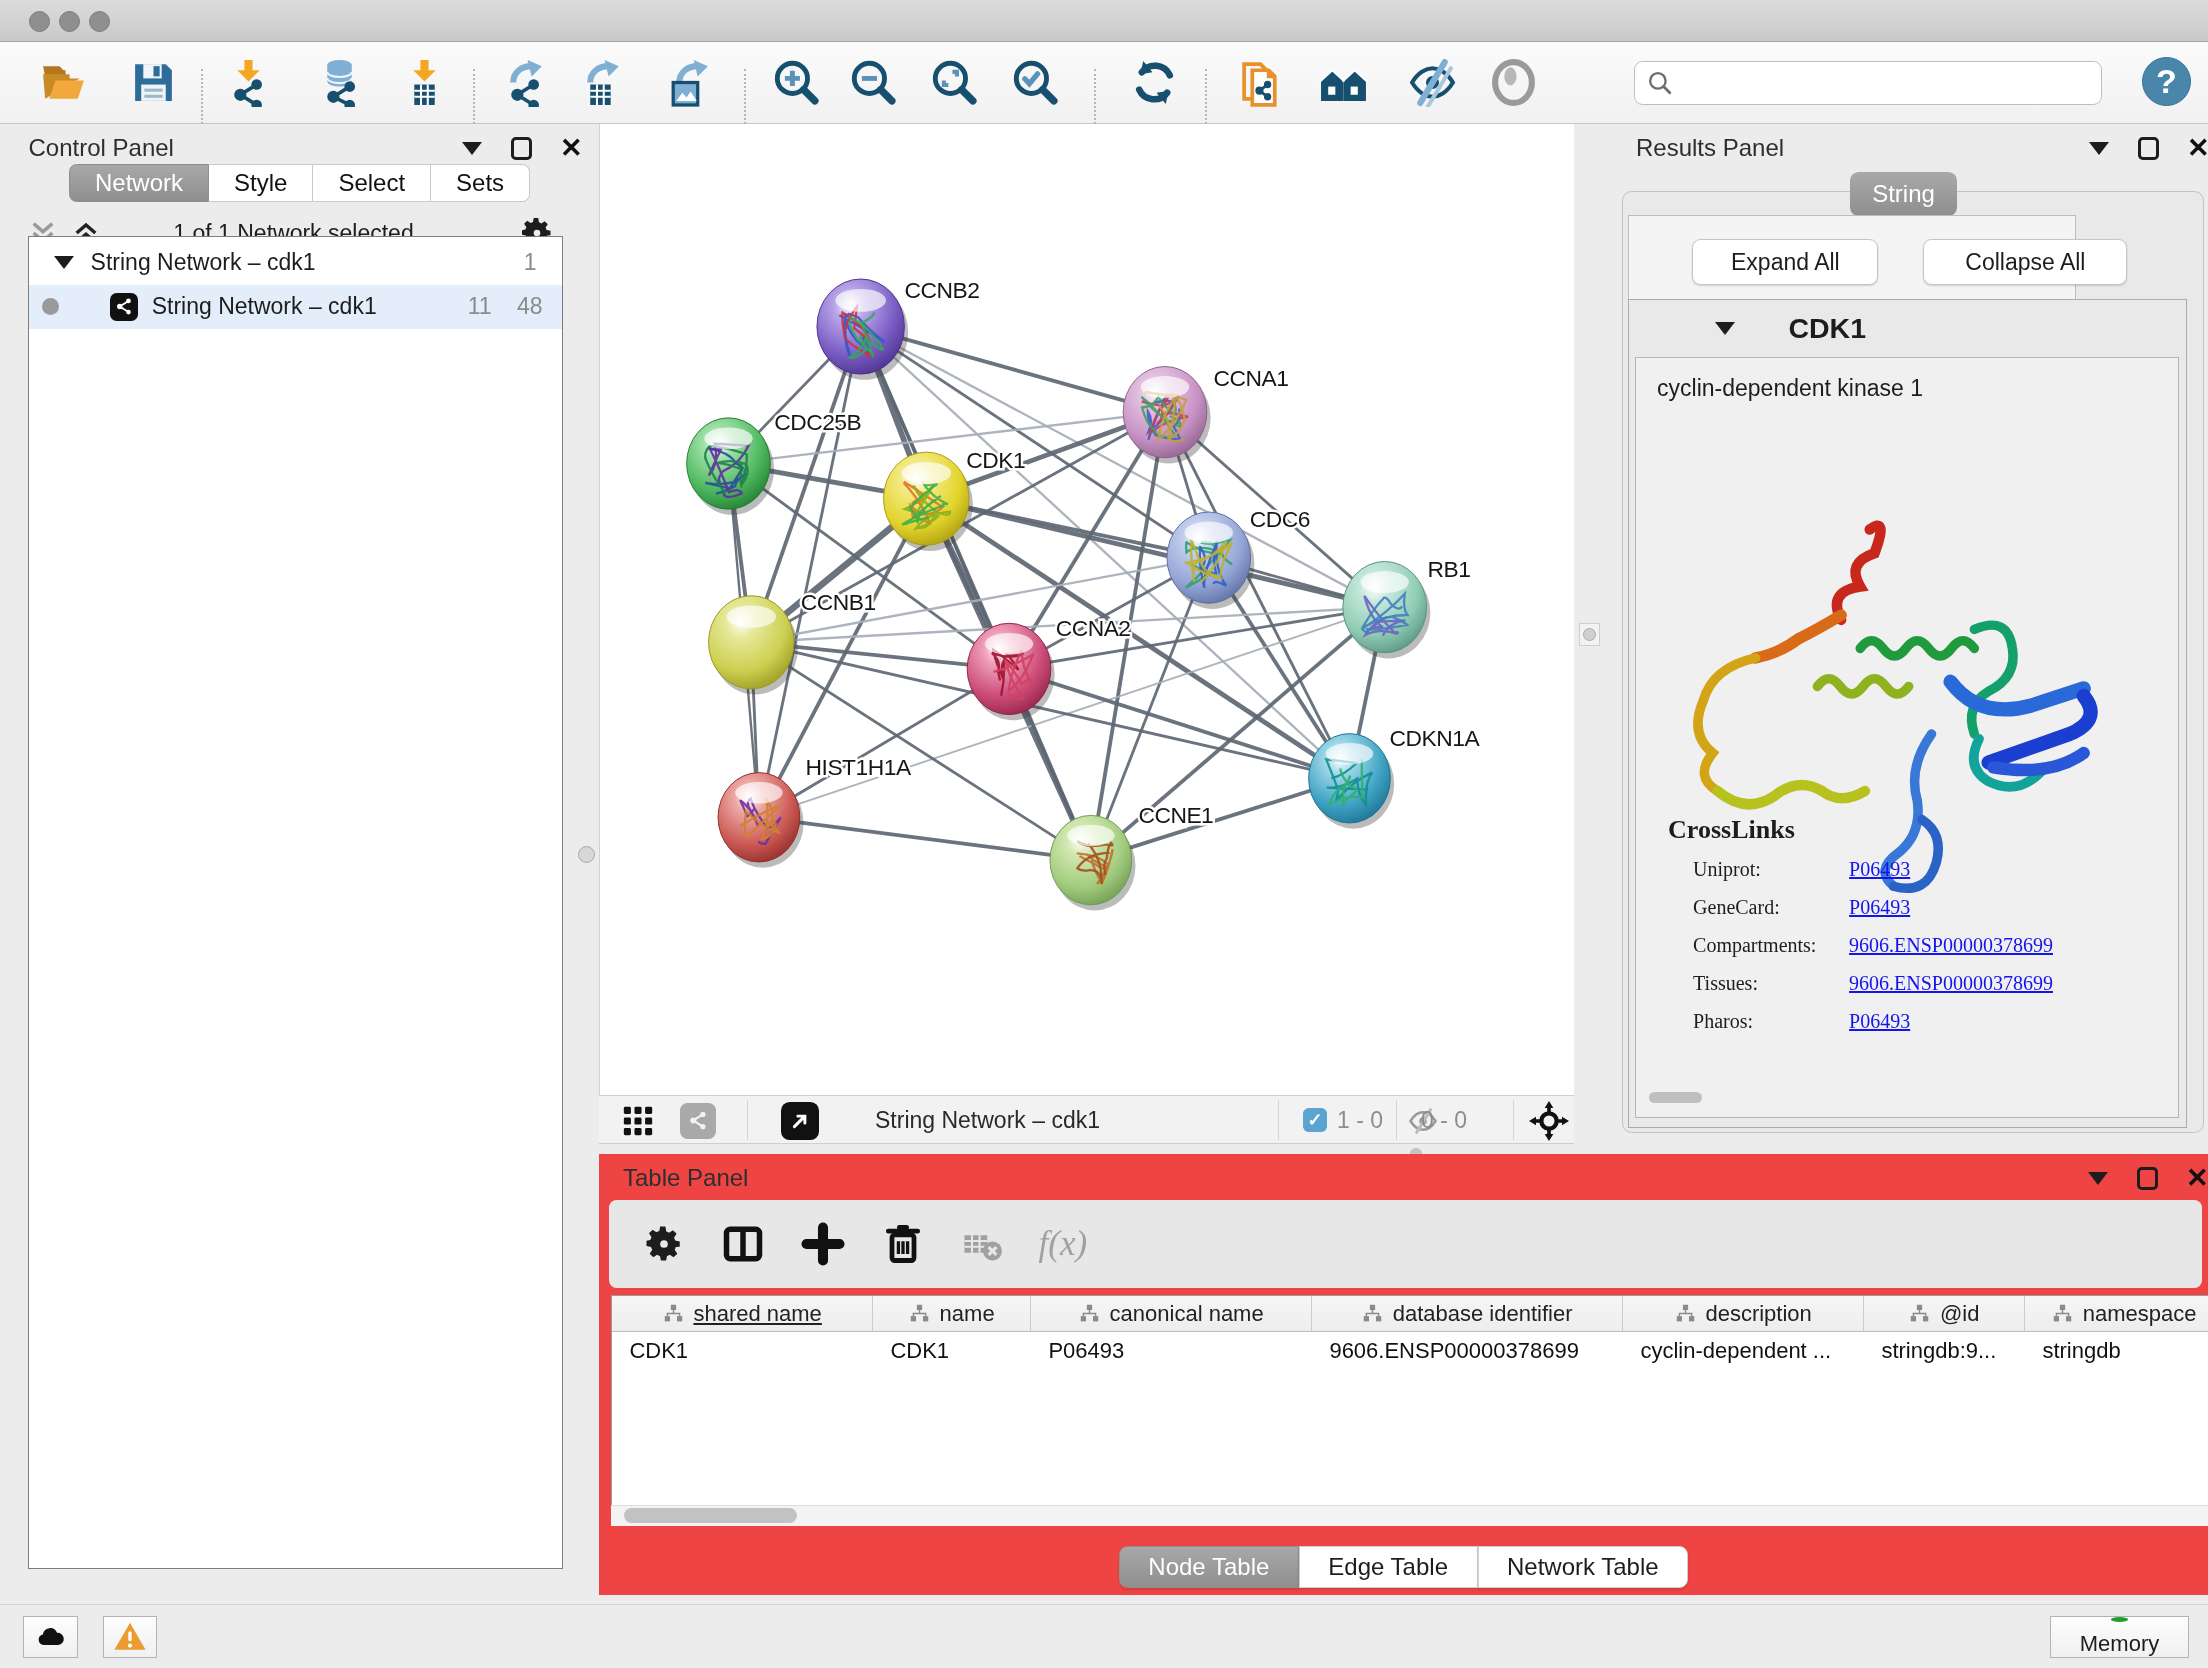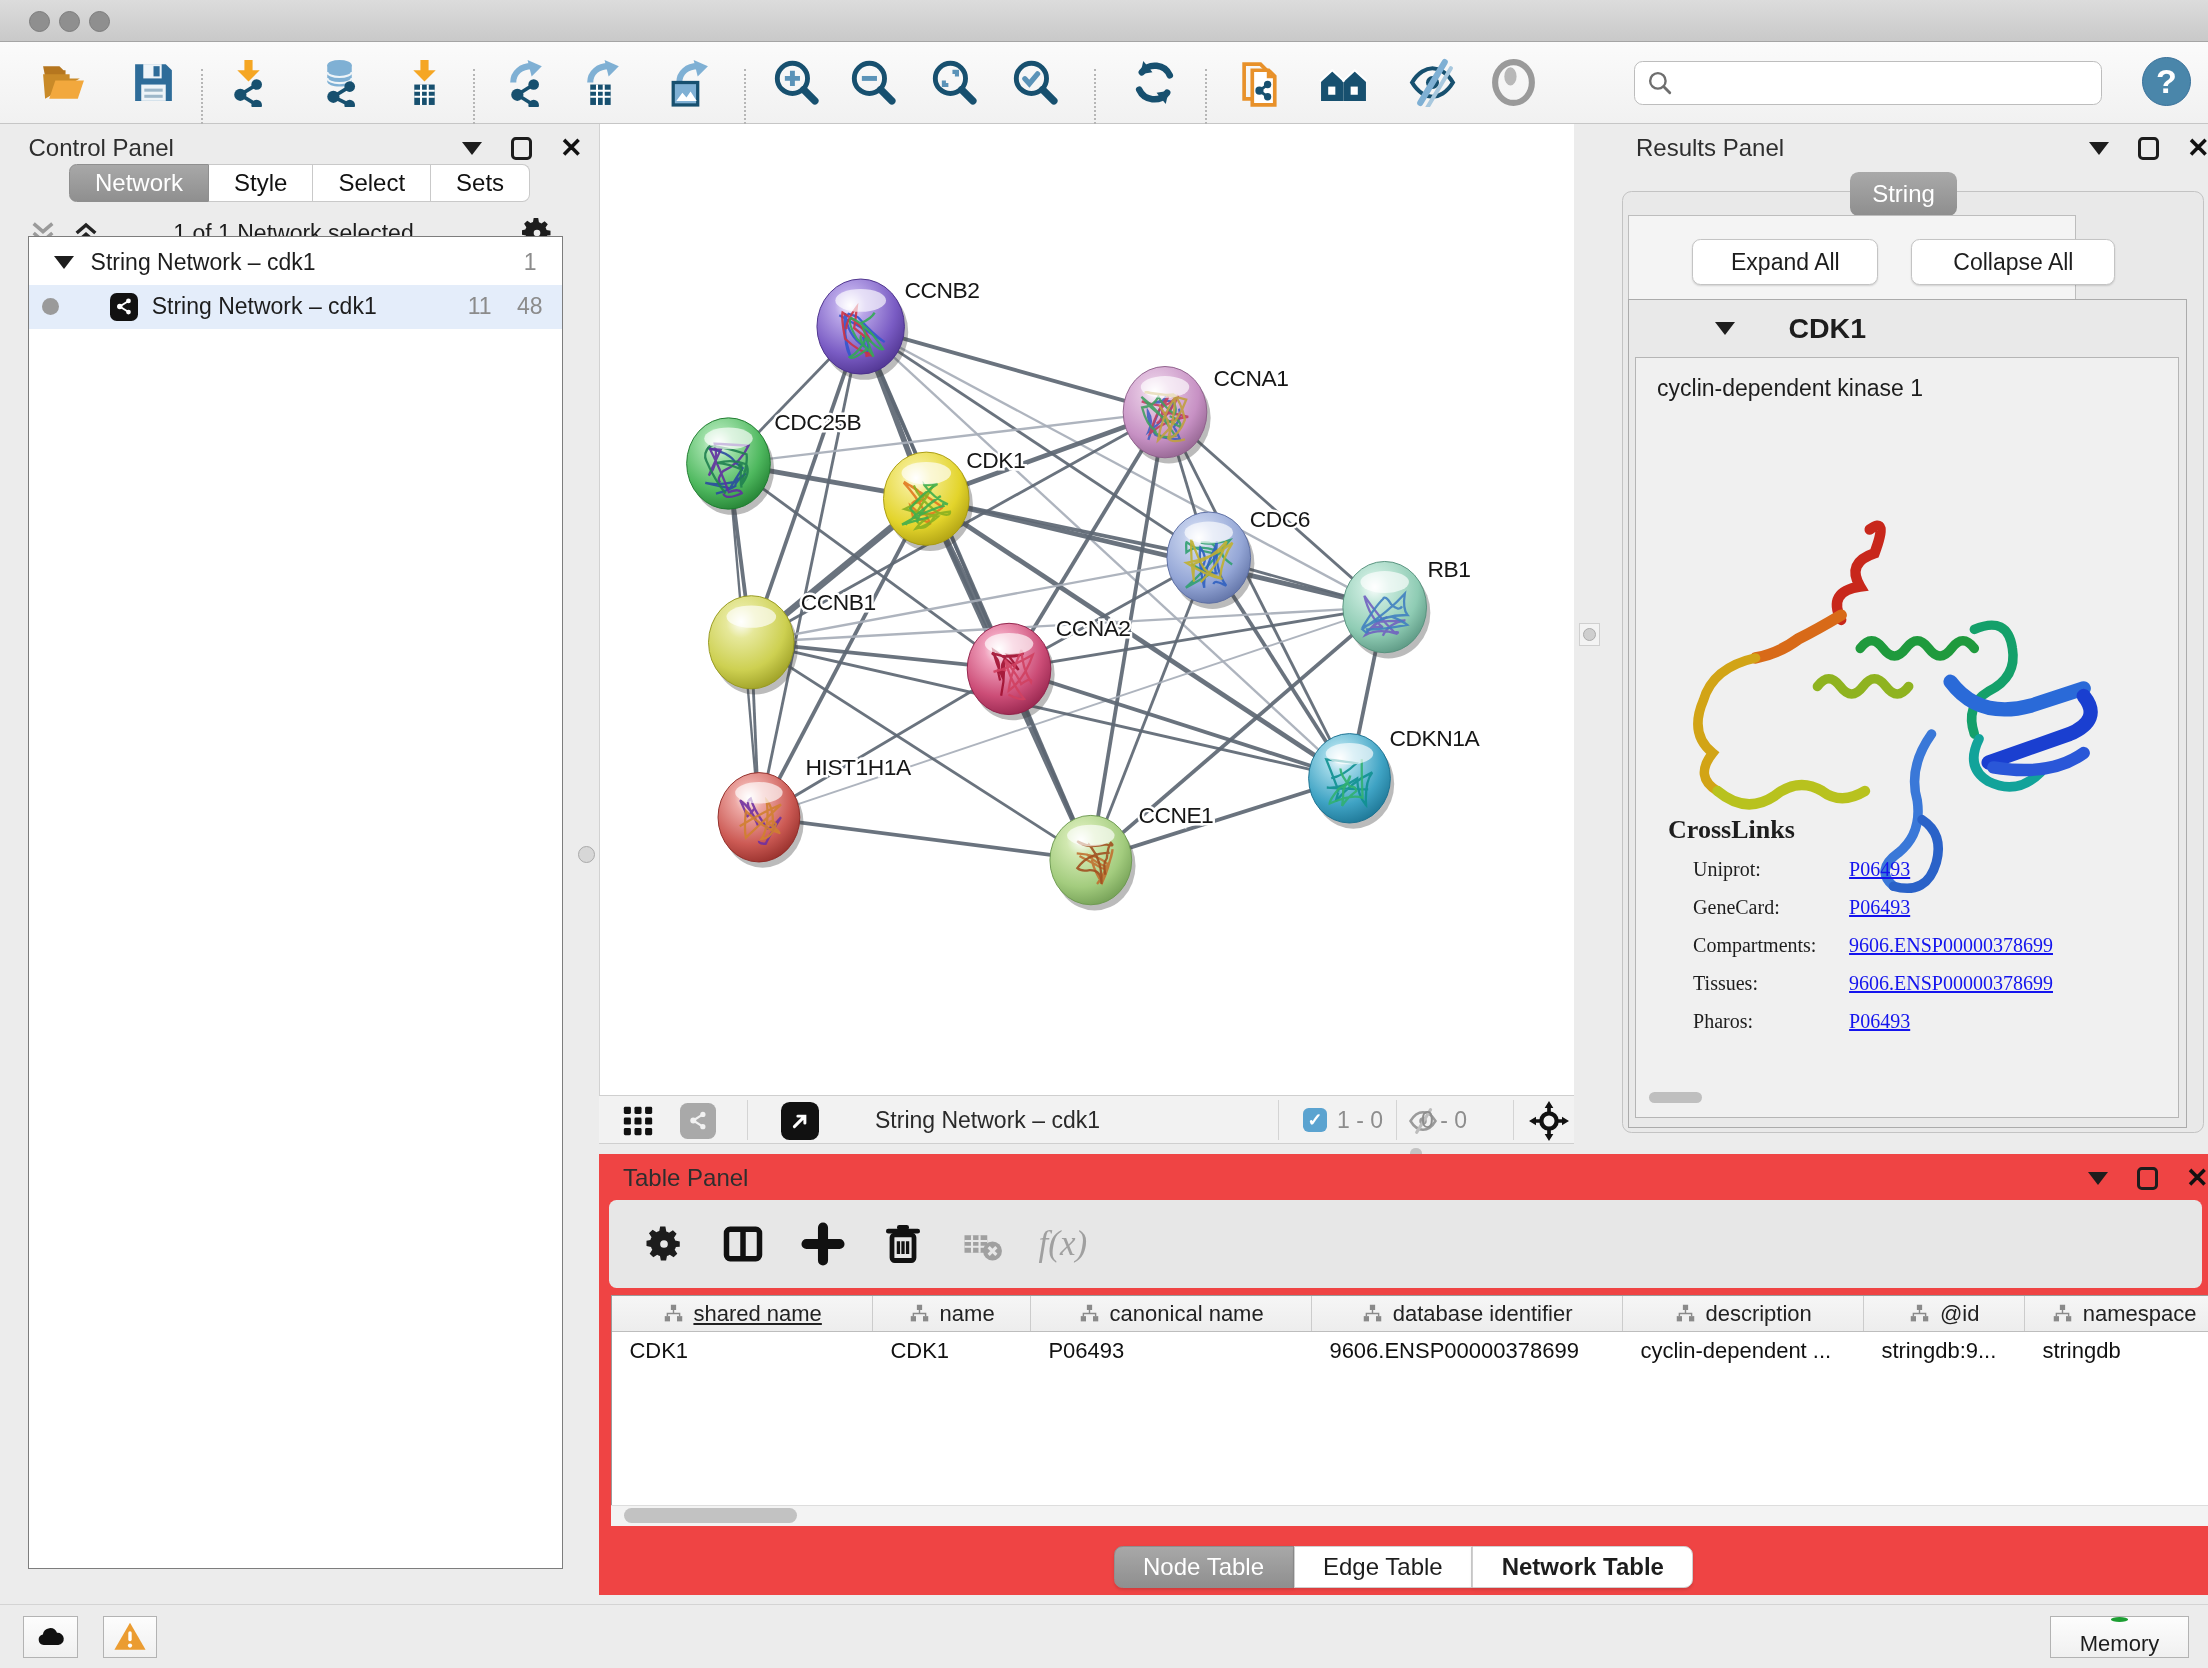--- a/index.html
+++ b/index.html
@@ -82,21 +82,21 @@
   #data-table { left:12.4px; top:141px; width:1597px; height:231px; background:#fff; border:1.9px solid #9b9b9b; border-right:none; overflow:hidden; }
   #thead { display:flex; height:36px; background:linear-gradient(#f6f6f6,#ededed); border-bottom:1.9px solid #bdbdbd; }
   .th { display:flex; align-items:center; justify-content:center; gap:9.5px; font-size:22px; color:#222; border-right:1.9px solid #cccccc; flex:none; overflow:hidden; white-space:nowrap; }
   .tr { display:flex; height:38px; }
   .td { font-size:22px; color:#111; padding:5.7px 0 0 17px; flex:none; overflow:hidden; white-space:nowrap; }
   #tp-hscroll-track { left:12.4px; top:351px; width:1597px; height:21px; background:#f3f3f3; border-top:1px solid #ddd; }
   #tp-hscroll-thumb { left:12.4px; top:1.9px; width:173px; height:15px; border-radius:7.6px; background:#c2c2c2; }
   #tp-tabs { left:0; top:392px; width:1609px; display:flex; justify-content:center; }
   .tp-tab { height:42px; padding:0 28.5px; background:#fff; border:1px solid #cfcfcf; font-size:24px; display:flex; align-items:center; box-shadow:0 1.9px 2.9px rgba(0,0,0,.12); }
   .tp-tab:first-child { border-radius:8.6px 0 0 8.6px; }
-  .tp-tab:last-child { border-radius:0 8.6px 8.6px 0;font-weight:bold; }
+  .tp-tab:last-child { border-radius:0 8.6px 8.6px 0; }
   .tp-tab.sel { background:linear-gradient(#a8a8a8,#8f8f8f); color:#fff; border-color:#8f8f8f; }
 
   
   #status-bar { left:0; top:1604px; width:2208px; height:65px; background:#ececec; border-top:1.9px solid #d4d4d4; }
   .sb-btn { position:absolute; top:11.4px; height:42px; background:linear-gradient(#fdfdfd,#f0f0f0); border:1.9px solid #b3b3b3; display:flex; align-items:center; justify-content:center; }
   #memory-btn { left:2050px; width:139px; gap:9.5px; font-size:22px;flex-direction:column; }
   #memory-dot { width:17px; height:17px; border-radius:50%; background:#1d9e33; }
 </style>
 </head>
 <body>
@@ -639,21 +639,21 @@
     <div class="ph-close">✕</div>
   </div>
   <div id="rp-outer" class="abs"></div>
   <div id="rp-tab" class="abs">
       <span>String</span>
     </div>
   <div id="rp-btnbox" class="abs">
     <div class="rp-btn" style="left:63px; width:186px">
         <span>Expand All</span>
       </div>
-    <div class="rp-btn" style="left:282px; width:204px">
+    <div class="rp-btn" style="left:294px; width:204px">
         <span>Collapse All</span>
       </div>
   </div>
   <div id="rp-content" class="abs">
     <div id="rp-prot-header" class="abs">
       <div class="ph-tri" style="margin:0 53px 0 86px"></div>
       <span id="rp-prot-name">CDK1</span>
     </div>
     <div id="rp-inner" class="abs">
       <div id="rp-desc" class="abs">cyclin-dependent kinase 1</div>

